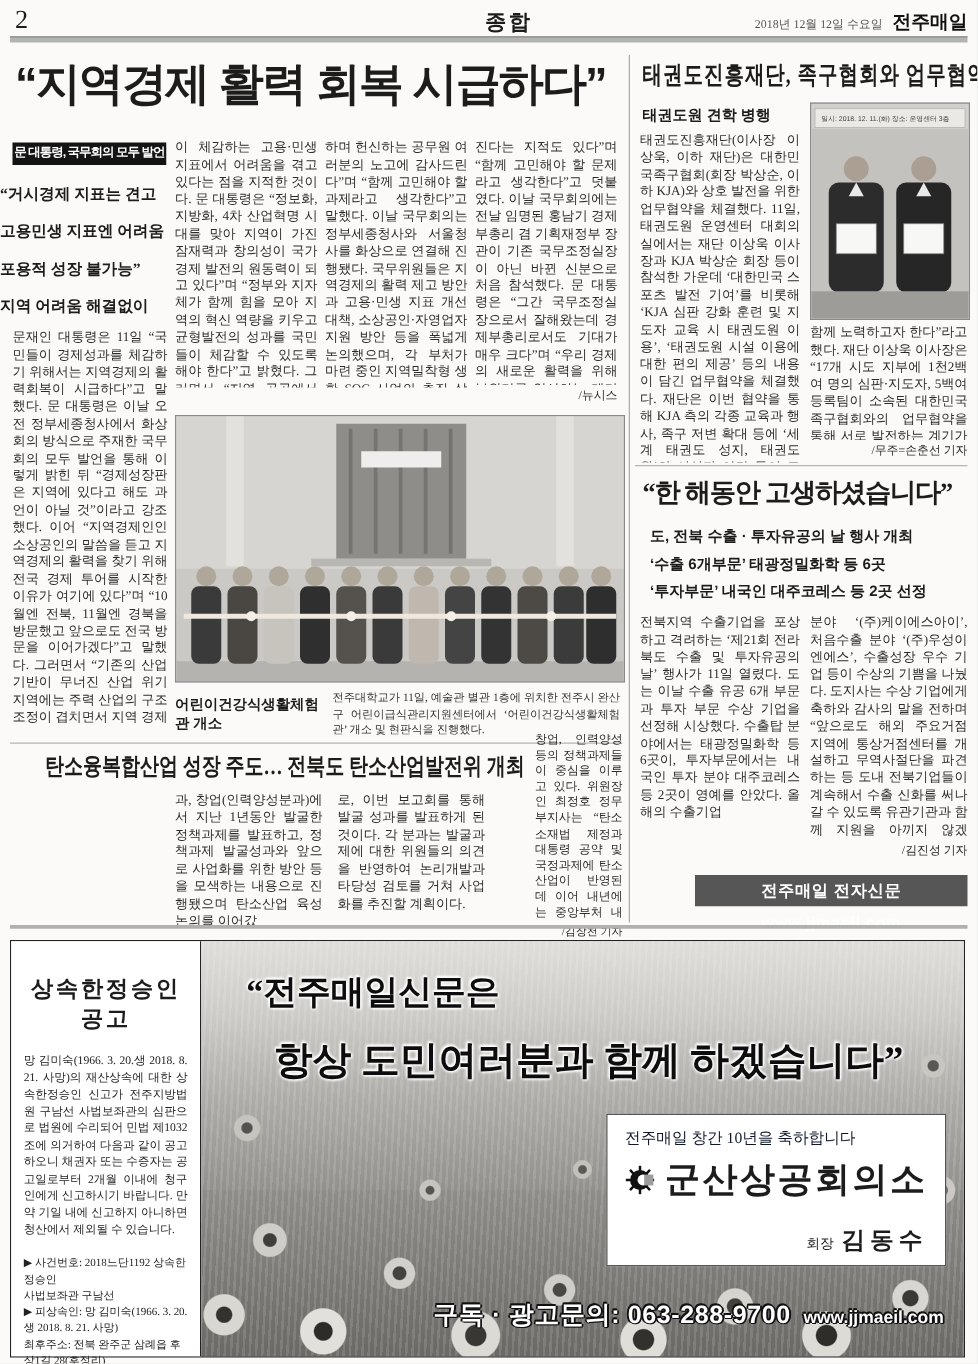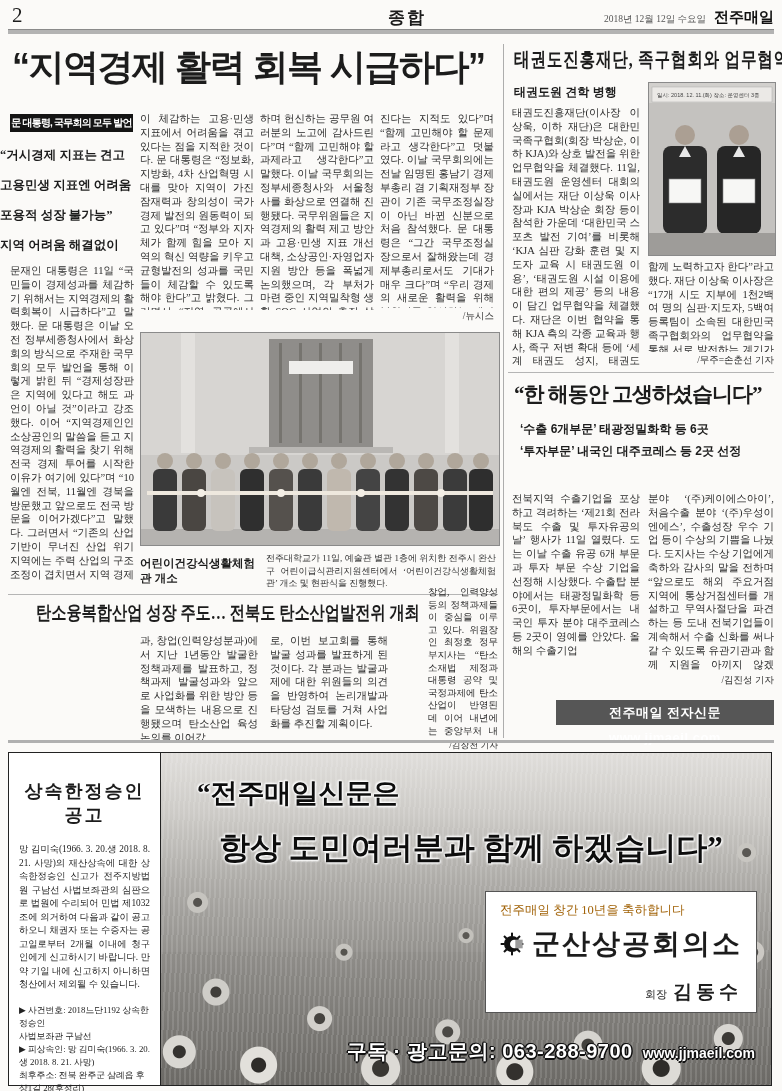--- a/index.html
+++ b/index.html
@@ -67,21 +67,21 @@
       radial-gradient(circle at 30% 60%, #56544f 0 3px, #c6c4bf 4px 8px, rgba(0,0,0,0) 9px),
       radial-gradient(circle at 50% 55%, #5b5954 0 3px, #c3c1bc 4px 7px, rgba(0,0,0,0) 8px),
       repeating-linear-gradient(93deg, rgba(255,255,255,.12) 0 2px, rgba(0,0,0,0) 2px 5px),
       linear-gradient(180deg,#e0dedb 0%,#cdcbc7 18%,#aeaca8 38%,#93918d 60%,#8f8d89 60%,#7b7975 82%,#6b6965 100%);}
   .promo-q1{position:absolute;left:36px;top:22px;font-size:27px;font-weight:800;color:#0d0d0d;white-space:nowrap;
             text-shadow:0 0 3px #fff,0 0 3px #fff,1px 1px 2px #fff,-1px -1px 2px #fff;}
   .promo-q2{position:absolute;left:58px;top:74px;font-size:31px;font-weight:700;color:#0d0d0d;white-space:nowrap;
             text-shadow:0 0 3px #fff,0 0 3px #fff,1px 1px 2px #fff,-1px -1px 2px #fff;}
   .whitebox{position:absolute;right:14px;top:138px;width:272px;height:122px;background:#fff;border:1px solid #555;
             box-sizing:border-box;padding:10px 14px;}
-  .congrats{font-size:12.5px;color:#a16207;}
+  .congrats{font-size:12.5px;color:#0f172a;}
   .org-row{display:flex;align-items:center;margin-top:6px;}
   .org-name{font-size:28px;font-weight:900;letter-spacing:2px;margin-left:8px;white-space:nowrap;}
   .president{text-align:right;margin-top:16px;}
   .pres-label{font-size:11px;}
   .pres-name{font-size:19px;font-weight:700;letter-spacing:4px;margin-left:6px;}
   .contact{position:absolute;right:16px;bottom:20px;white-space:nowrap;color:#fff;
            text-shadow:1.5px 0 #111,-1.5px 0 #111,0 1.5px #111,0 -1.5px #111,1px 1px #111,-1px -1px #111;}
   .contact .main{font-size:20px;font-weight:900;letter-spacing:.5px;}
   .contact .site{font-size:14px;font-weight:700;margin-left:10px;}
 </style>
@@ -184,20 +184,21 @@
       <rect x="0" y="150" width="126" height="22" fill="#9e9c99"></rect>
     </svg>
   </div>
   <div class="abs col" style="left:512px;top:106px;width:128px;height:264px;">태권도진흥재단(이사장 이상욱, 이하 재단)은 대한민국족구협회(회장 박상순, 이하 KJA)와 상호 발전을 위한 업무협약을 체결했다. 11일, 태권도원 운영센터 대회의실에서는 재단 이상욱 이사장과 KJA 박상순 회장 등이 참석한 가운데 ‘대한민국 스포츠 발전 기여’를 비롯해 ‘KJA 심판 강화 훈련 및 지도자 교육 시 태권도원 이용’, ‘태권도원 시설 이용에 대한 편의 제공’ 등의 내용이 담긴 업무협약을 체결했다. 재단은 이번 협약을 통해 KJA 측의 각종 교육과 행사, 족구 저변 확대 등에 ‘세계 태권도 성지, 태권도원’의 시설과 여건 등이 도움 될 것으로 보고 있다.</div>
   <div class="abs col" style="left:648px;top:260px;width:126px;height:92px;">함께 노력하고자 한다”라고 했다. 재단 이상욱 이사장은 “17개 시도 지부에 1천2백여 명의 심판·지도자, 5백여 등록팀이 소속된 대한민국족구협회와의 업무협약을 통해 서로 발전하는 계기가 되길 바란다”고 말했다.</div>
   <div class="abs byline" style="left:648px;top:354px;width:126px;">/무주=손춘선 기자</div>
   <div class="abs hrule" style="left:508px;top:372px;width:266px;"></div>
 
   <div class="abs ex-hl">“한 해동안 고생하셨습니다”</div>
   <div class="abs ex-subs gothic">
+    <div>도, 전북 수출 · 투자유공의 날 행사 개최</div>
     <div>‘수출 6개부문’ 태광정밀화학 등 6곳</div>
     <div>‘투자부문’ 내국인 대주코레스 등 2곳 선정</div>
   </div>
   <div class="abs col" style="left:512px;top:492px;width:128px;height:196px;">전북지역 수출기업을 포상하고 격려하는 ‘제21회 전라북도 수출 및 투자유공의 날’ 행사가 11일 열렸다. 도는 이날 수출 유공 6개 부문과 투자 부문 수상 기업을 선정해 시상했다. 수출탑 분야에서는 태광정밀화학 등 6곳이, 투자부문에서는 내국인 투자 분야 대주코레스 등 2곳이 영예를 안았다. 올해의 수출기업</div>
   <div class="abs col" style="left:648px;top:492px;width:126px;height:180px;">분야 ‘(주)케이에스아이’, 처음수출 분야 ‘(주)우성이엔에스’, 수출성장 우수 기업 등이 수상의 기쁨을 나눴다. 도지사는 수상 기업에게 축하와 감사의 말을 전하며 “앞으로도 해외 주요거점 지역에 통상거점센터를 개설하고 무역사절단을 파견하는 등 도내 전북기업들이 계속해서 수출 신화를 써나갈 수 있도록 유관기관과 함께 지원을 아끼지 않겠다”고 말했다.</div>
   <div class="abs byline" style="left:648px;top:674px;width:126px;">/김진성 기자</div>
 
   <div class="abs epaper gothic">전주매일 전자신문  www.jjmaeil.com</div>
 
   <div class="abs cb-hl">탄소융복합산업 성장 주도… 전북도 탄소산업발전위 개최</div>

